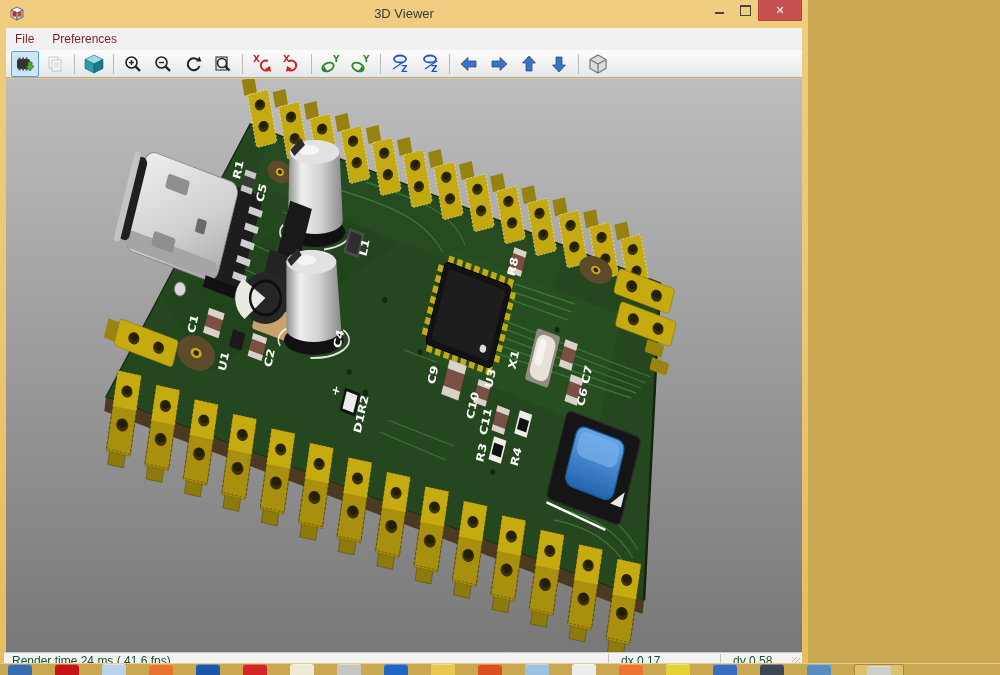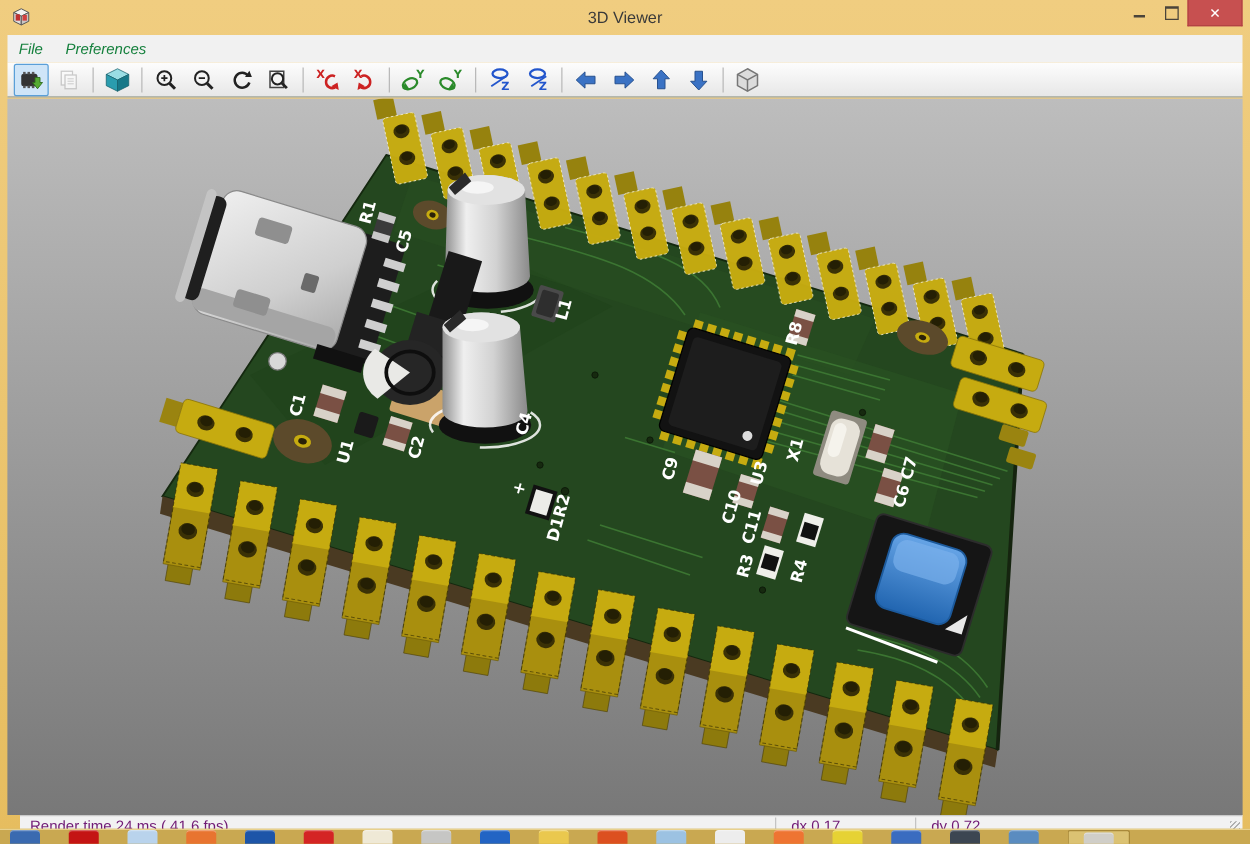--- a/index.html
+++ b/index.html
@@ -1,51 +1,51 @@
 <!DOCTYPE html>
 <html><head>
 <meta charset="utf-8">
 <style>
   html,body{margin:0;padding:0;}
   body{width:1000px;height:675px;overflow:hidden;position:relative;
        font-family:"Liberation Sans",sans-serif;background:#c9a851;}
-  .window{position:absolute;left:0;top:0;width:1000px;height:666px;
+  .window{position:absolute;left:0;top:0;width:808px;height:666px;
           background:linear-gradient(#f0cd80,#e6bd5f);box-sizing:border-box;}
   
   .titlebar{position:absolute;left:0;top:0;right:0;height:28px;}
   .title-icon{position:absolute;left:9px;top:6px;width:16px;height:16px;}
   .title-text{position:absolute;left:0;right:0;top:6px;text-align:center;
               font-size:13px;color:#3a3a3a;}
   .win-controls{position:absolute;right:6px;top:0;height:22px;display:flex;align-items:flex-start;}
   .wc-btn{width:26px;height:20px;display:flex;align-items:center;justify-content:center;cursor:default;}
   .wc-min .bar{width:9px;height:2px;background:#4a443a;margin-top:6px;}
   .wc-max .box{width:9px;height:8px;border:1.5px solid #4a443a;border-top-width:2.5px;background:transparent;}
   .wc-close{width:42px;height:20px;background:#c75050;border:1px solid #b24343;border-top:none;
             display:flex;align-items:center;justify-content:center;color:#fff;font-size:11px;}
   
   .menubar{position:absolute;left:6px;right:6px;top:28px;height:22px;background:#f1f1f1;
-           display:flex;align-items:center;font-size:12px;color:#15803d;font-style:italic;}
+           display:flex;align-items:center;font-size:12px;color:#7f1d1d;}
   .menu-item{padding:3px 9px;}
   
   .toolbar{position:absolute;left:6px;right:6px;top:50px;height:28px;
            background:linear-gradient(#fdfdfd,#e7e7e7);border-bottom:1px solid #9fadb6;
            display:flex;align-items:center;padding-left:4px;box-sizing:border-box;}
   .tb-btn{width:26px;height:24px;display:flex;align-items:center;justify-content:center;
           border:1px solid transparent;border-radius:2px;margin:0 1px;}
   .tb-btn.selected{background:#cfe5f8;border-color:#5a9fd8;}
   .tb-btn.disabled{opacity:.4;}
   .tb-sep{width:1px;height:20px;background:#b9b9b9;margin:0 4px;}
   
   .viewport{position:absolute;left:6px;right:6px;top:79px;height:573px;
             background:linear-gradient(#bdbdbd,#7b7b7b);}
   .viewport svg{display:block;width:100%;height:100%;}
   .silk{font:bold 13px "DejaVu Sans",sans-serif;fill:#ffffff;}
   
-  .statusbar{position:absolute;left:16px;right:6px;top:652px;height:14px;background:#f2f2f2;
-             border-top:1px solid #cacaca;font-size:12px;color:#701a75;}
+  .statusbar{position:absolute;left:4px;right:6px;top:652px;height:14px;background:#f2f2f2;
+             border-top:1px solid #cacaca;font-size:12px;color:#14532d;}
   .sb-field{position:absolute;top:1px;white-space:nowrap;}
   .sb-sep{position:absolute;top:1px;width:1px;height:12px;background:#c4c4c4;}
   .sb-grip{position:absolute;right:2px;top:4px;width:8px;height:8px;
            background:repeating-linear-gradient(135deg,#b0b0b0 0 1px,transparent 1px 3px);}
   
   .taskbar{position:absolute;left:0;right:0;top:663px;height:12px;background:#c9a851;
            border-top:1px solid #e8d18d;overflow:hidden;display:flex;align-items:flex-start;
            padding-left:8px;z-index:5;}
   .tb-icon{width:24px;height:16px;border-radius:3px 3px 0 0;margin-right:23px;flex:none;
            box-shadow:inset 0 1px 0 rgba(255,255,255,.35);}
@@ -773,21 +773,21 @@
           <text x="637" y="277" class="silk" transform="rotate(-75 637 277)">R8</text>
         </g>
     </svg>
   </div>
 
   <div class="statusbar">
     <span class="sb-field" style="left:8px">Render time 24 ms ( 41.6 fps)</span>
     <span class="sb-sep" style="left:604px"></span>
     <span class="sb-field" style="left:617px">dx 0.17</span>
     <span class="sb-sep" style="left:716px"></span>
-    <span class="sb-field" style="left:729px">dy 0.72</span>
+    <span class="sb-field" style="left:729px">dy 0.58</span>
     <span class="sb-grip"></span>
   </div>
 </div>
 
 <div class="taskbar" id="taskbar">
     <div class="tb-icon" style="background: rgb(58, 106, 176);"></div>
     <div class="tb-icon" style="background: rgb(196, 20, 20);"></div>
     <div class="tb-icon" style="background: rgb(185, 211, 236);"></div>
     <div class="tb-icon" style="background: rgb(232, 116, 48);"></div>
     <div class="tb-icon" style="background: rgb(29, 85, 168);"></div>

